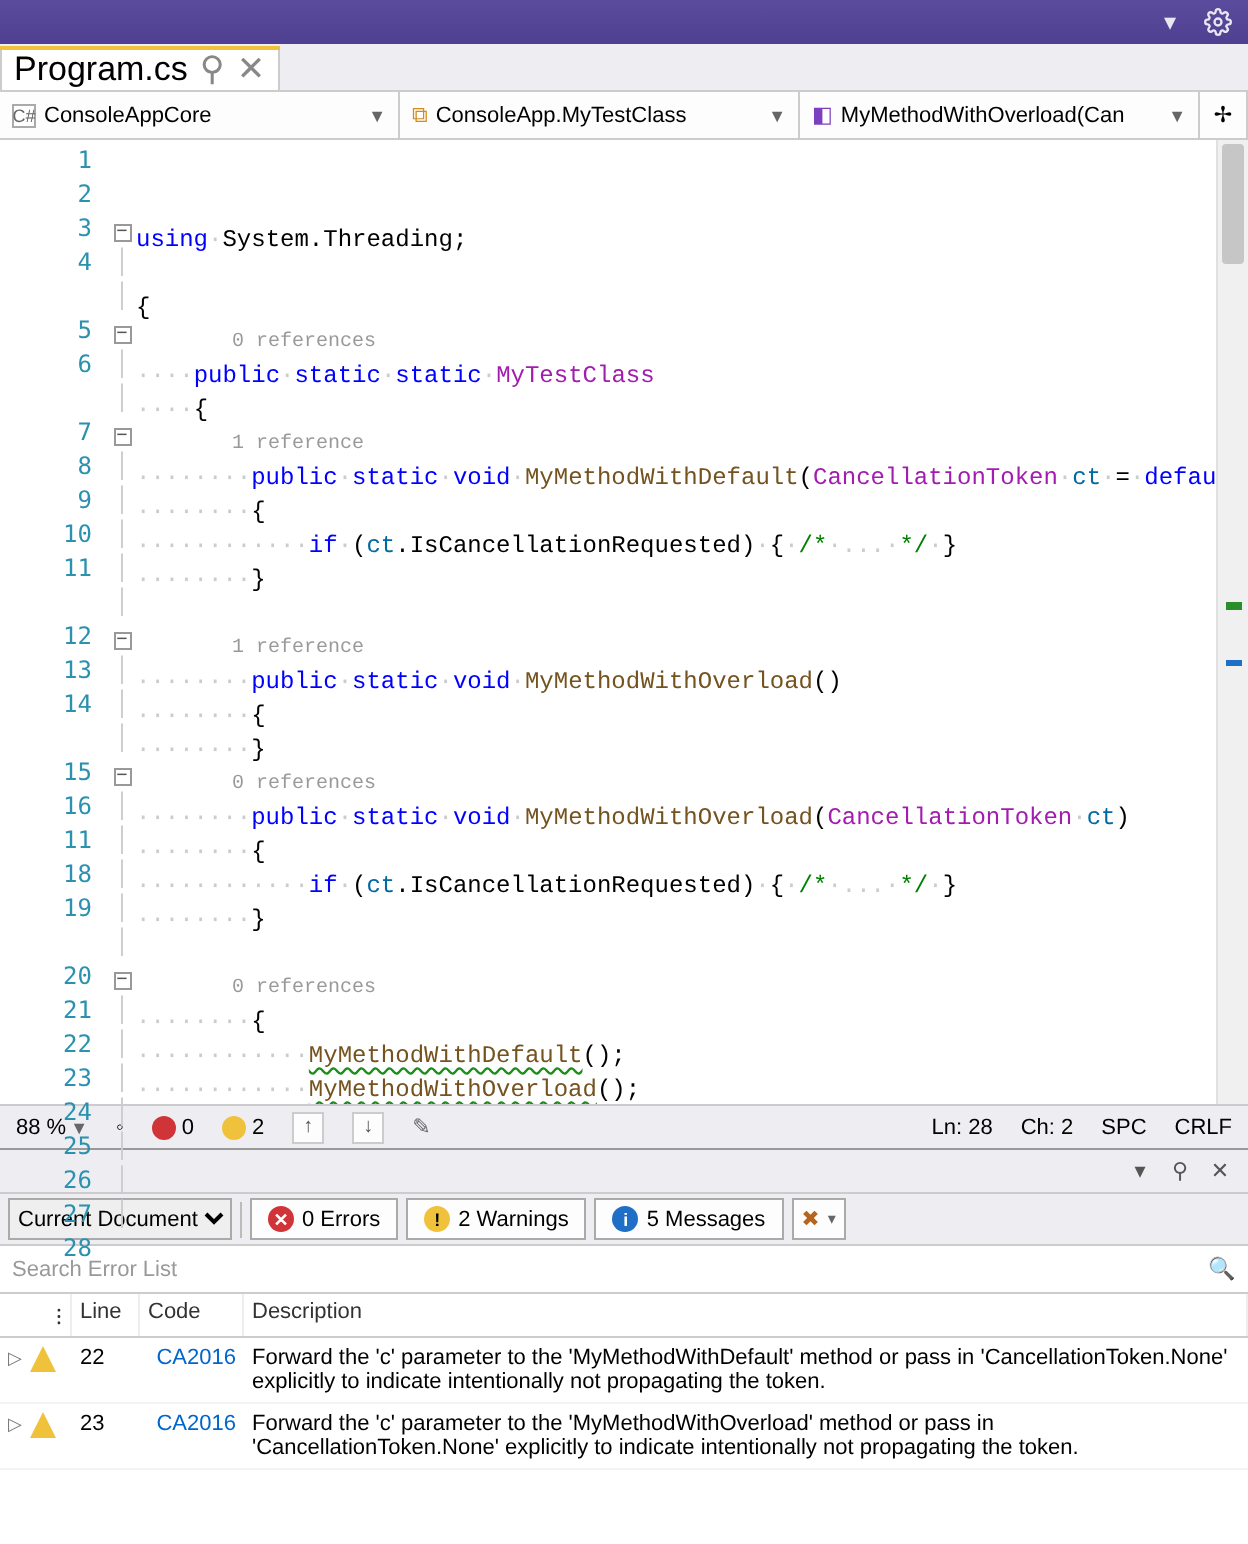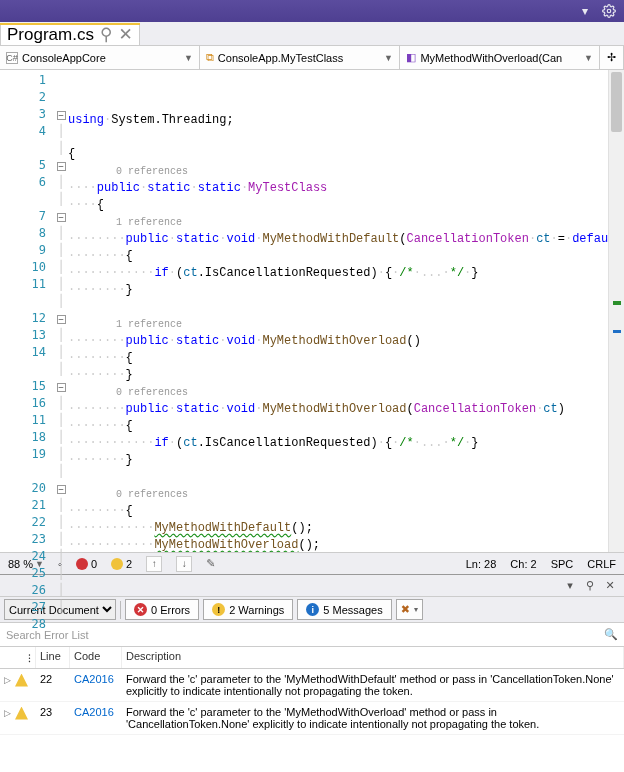--- a/index.html
+++ b/index.html
@@ -67,21 +67,21 @@
   .pillbtn { height:21px; display:flex; align-items:center; gap:4px; padding:0 8px; background:#fdfdfd; border:1px solid #aaa; font-size:11px;}
   .pillbtn .ic{ width:13px;height:13px;border-radius:50%;display:inline-flex;align-items:center;justify-content:center;color:#fff;font-size:9px;font-weight:bold;}
   .ic-red{background:#d13438;} .ic-yel{background:#f0c23b;color:#000 !important;} .ic-blue{background:#1f6fc6;}
   .panel-search { height:24px; display:flex; align-items:center; background:#fff; border-bottom:1px solid #ccc; padding:0 6px; color:#999; font-size:11px;}
   .panel-search .mag{ margin-left:auto; color:#555;}
   .grid { flex:1; background:#fff; overflow:auto; font-size:11px;}
   .ghead { display:grid; grid-template-columns: 36px 34px 52px 1fr; border-bottom:1px solid #ccc;}
   .ghead div{ padding:3px 4px; border-right:1px solid #eee; color:#333;}
   .grow-row { display:grid; grid-template-columns: 36px 34px 52px 1fr; border-bottom:1px solid #f3f3f3;}
   .grow-row div{ padding:4px 4px; }
-  .grow-row .code-col{ color:#0066cc;}
+  .grow-row .code-col{ color:#0066cc;text-align:right;}
   .grow-row .tri{ color:#777; font-size:9px; margin-right:2px; display:inline-block; width:9px;}
   .yicon{ width:13px;height:13px; background:#f0c23b; display:inline-block; clip-path:polygon(50% 0,100% 100%,0 100%); vertical-align:middle;}
   svg { display:block; }
 </style>
 </head>
 <body>
 
 <div class="winbar">
   <span class="ico">▾</span>
   <span class="ico">

